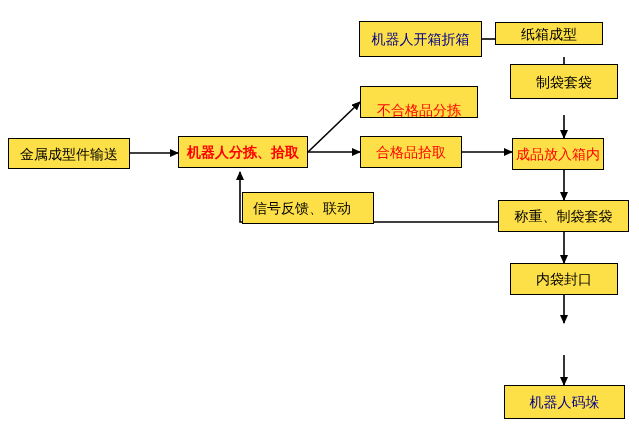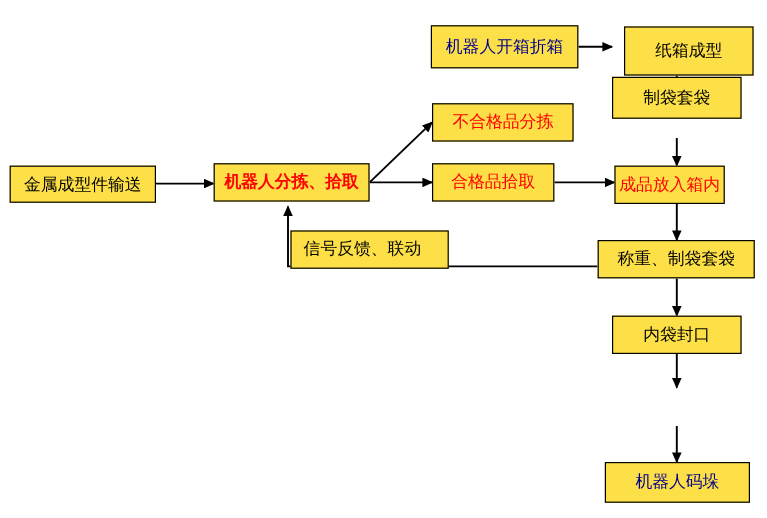--- a/index.html
+++ b/index.html
@@ -109,33 +109,33 @@
   </svg>
 
   <div class="node black" style="left:8px;  top:138px; width:122px; height:31px;">
     <span>金属成型件输送</span>
   </div>
 
   <div class="node red" style="left:178px; top:136px; width:130px; height:32px;font-weight:bold;">
     <span>机器人分拣、拾取</span>
   </div>
 
-  <div class="node red" style="left:360px; top:86px; width:118px; height:32px;">
+  <div class="node red" style="left:360px; top:86px; width:118px; height:32px;align-items:flex-end;">
     <span>不合格品分拣</span>
   </div>
 
   <div class="node red" style="left:360px; top:136px; width:102px; height:32px;">
     <span>合格品拾取</span>
   </div>
 
   <div class="node blue" style="left:359px; top:21px; width:123px; height:36px;">
     <span>机器人开箱折箱</span>
   </div>
 
-  <div class="node black" style="left:520px; top:22px; width:108px; height:41px;">
+  <div class="node black" style="left:495px; top:22px; width:108px; height:23px;">
     <span>纸箱成型</span>
   </div>
 
   <div class="node black" style="left:510px; top:64px; width:108px; height:35px;">
     <span>制袋套袋</span>
   </div>
 
   <div class="node red" style="left:512px; top:138px; width:92px; height:32px;">
     <span>成品放入箱内</span>
   </div>

